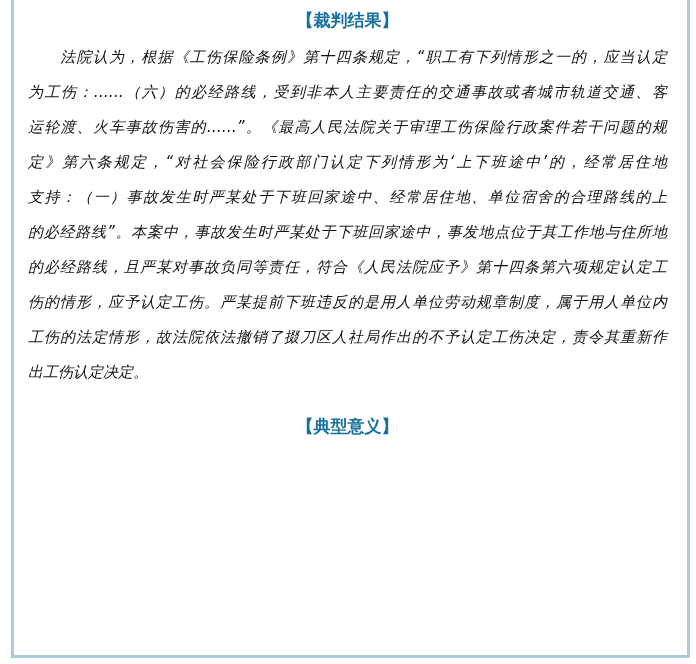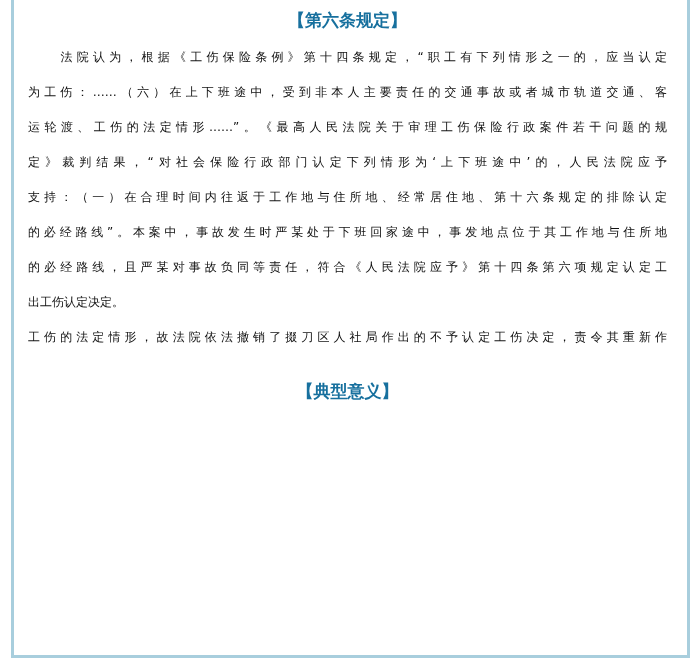--- a/index.html
+++ b/index.html
@@ -35,47 +35,49 @@
     font-weight:700;
     text-align:center;
     color:var(--title-color);
   }
   .doc-section:nth-child(2){margin-top:26px;}
   .doc-section:nth-child(1) .section-body{margin-top:10px;}
   .doc-section:nth-child(2) .section-body{margin-top:13px;}
   .doc-section:nth-child(1) .text-line{line-height:35px;}
   .doc-section:nth-child(2) .text-line{line-height:31px;}
   .text-line{
-    font-size:12px;
+    font-size:15px;
     color:var(--text-color);
     text-align:justify;
     text-align-last:justify;
     white-space:normal;
+    font-style:italic;
   }
   .text-line.last-line{
     text-align-last:left;
   }
 </style>
 </head>
 <body>
 
 <div class="frame">
   <div class="content" id="sections-root">
   <section class="doc-section">
-    <h2 class="section-title">【第六条规定】</h2>
+    <h2 class="section-title">【裁判结果】</h2>
     <div class="section-body">
           <div class="text-line">　　法院认为，根据《工伤保险条例》第十四条规定，“职工有下列情形之一的，应当认定</div>
-          <div class="text-line">为工伤：……（六）在上下班途中，受到非本人主要责任的交通事故或者城市轨道交通、客</div>
-          <div class="text-line">运轮渡、工伤的法定情形……”。《最高人民法院关于审理工伤保险行政案件若干问题的规</div>
-          <div class="text-line">定》裁判结果，“对社会保险行政部门认定下列情形为‘上下班途中’的，人民法院应予</div>
-          <div class="text-line">支持：（一）在合理时间内往返于工作地与住所地、经常居住地、第十六条规定的排除认定</div>
+          <div class="text-line">为工伤：……（六）的必经路线，受到非本人主要责任的交通事故或者城市轨道交通、客</div>
+          <div class="text-line">运轮渡、火车事故伤害的……”。《最高人民法院关于审理工伤保险行政案件若干问题的规</div>
+          <div class="text-line">定》第六条规定，“对社会保险行政部门认定下列情形为‘上下班途中’的，经常居住地</div>
+          <div class="text-line">支持：（一）事故发生时严某处于下班回家途中、经常居住地、单位宿舍的合理路线的上</div>
           <div class="text-line">的必经路线”。本案中，事故发生时严某处于下班回家途中，事发地点位于其工作地与住所地</div>
           <div class="text-line">的必经路线，且严某对事故负同等责任，符合《人民法院应予》第十四条第六项规定认定工</div>
+          <div class="text-line">伤的情形，应予认定工伤。严某提前下班违反的是用人单位劳动规章制度，属于用人单位内</div>
+          <div class="text-line">工伤的法定情形，故法院依法撤销了掇刀区人社局作出的不予认定工伤决定，责令其重新作</div>
           <div class="text-line last-line">出工伤认定决定。</div>
-          <div class="text-line">工伤的法定情形，故法院依法撤销了掇刀区人社局作出的不予认定工伤决定，责令其重新作</div>
         </div>
   </section>
 
   <section class="doc-section">
     <h2 class="section-title">【典型意义】</h2>
 
   </section>
 </div>
 </div>
 

